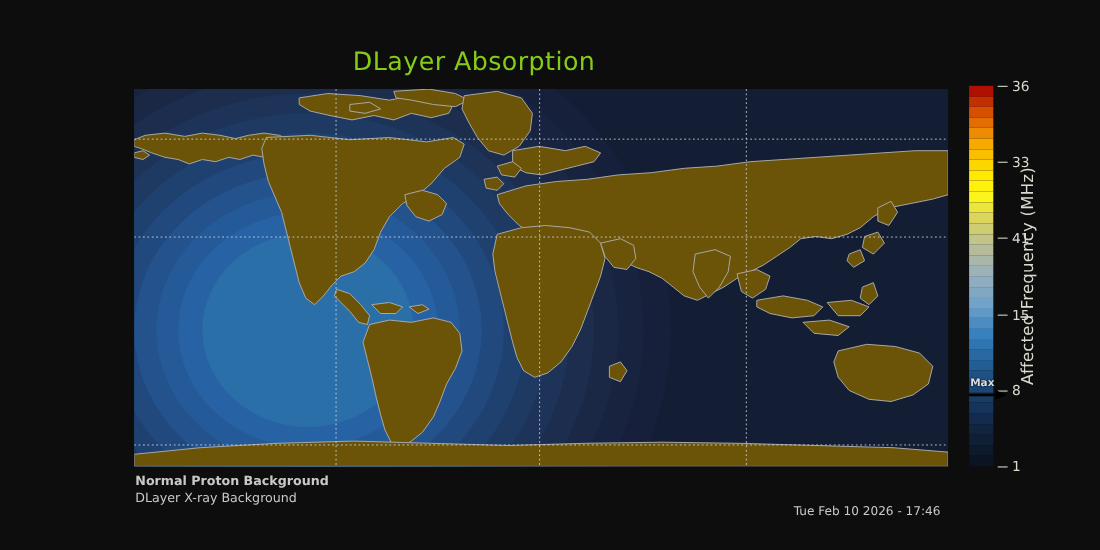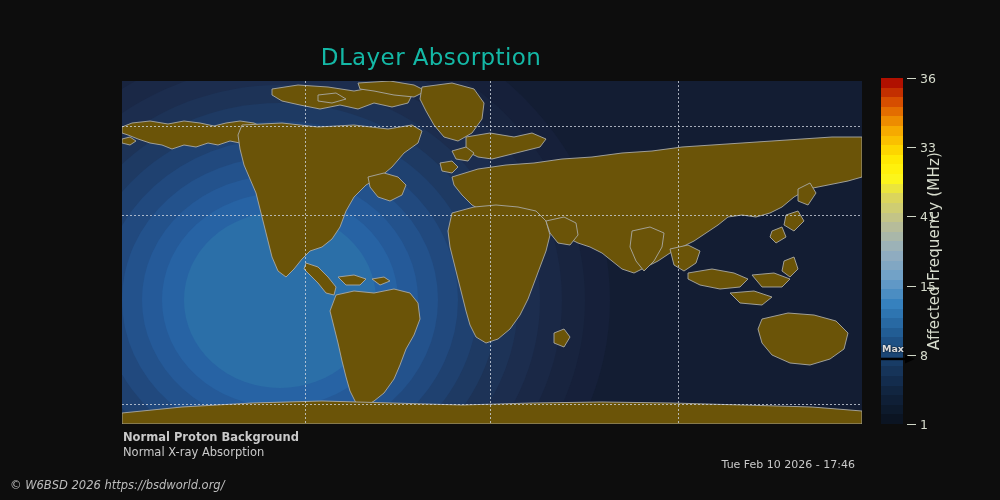--- a/index.html
+++ b/index.html
@@ -8,21 +8,21 @@
     background:#0d0d0d;
     font-family:"DejaVu Sans","Liberation Sans",sans-serif;
     overflow:hidden;position:relative;
   }
   #root{position:absolute;left:0;top:0;width:1000px;height:500px;}
 
   
   .title{
     position:absolute;left:0;top:44px;width:862px;
     text-align:center;
-    color:#14b8a6;font-size:23px;letter-spacing:.4px;
+    color:#84cc16;font-size:23px;letter-spacing:.4px;
     font-family:"DejaVu Sans","Liberation Sans",sans-serif;
   }
 
   
   .map-wrap{
     position:absolute;left:122px;top:81px;width:740px;height:343px;
     overflow:hidden;background:#131d33;
   }
   .map-svg{position:absolute;left:0;top:0;width:740px;height:343px;display:block;}
 
@@ -226,17 +226,16 @@
 
   <div class="maxmark" id="maxmark" style="top: 343.8px;">
     <div class="mx-text">Max</div>
     <svg class="mx-arrow" viewBox="0 0 34 10">
       <line x1="0" y1="5" x2="25" y2="5" stroke="#000" stroke-width="2.4"></line>
       <polygon points="24,0.5 34,5 24,9.5" fill="#000"></polygon>
     </svg>
   </div>
 
   <div class="note note-proton">Normal Proton Background</div>
-  <div class="note note-xray">Normal X-ray Absorption</div>
+  <div class="note note-xray">DLayer X-ray Background</div>
   <div class="stamp">Tue Feb 10 2026 - 17:46</div>
-  <div class="credit">© W6BSD 2026 https://bsdworld.org/</div>
 
 </div>
 
 </body></html>

